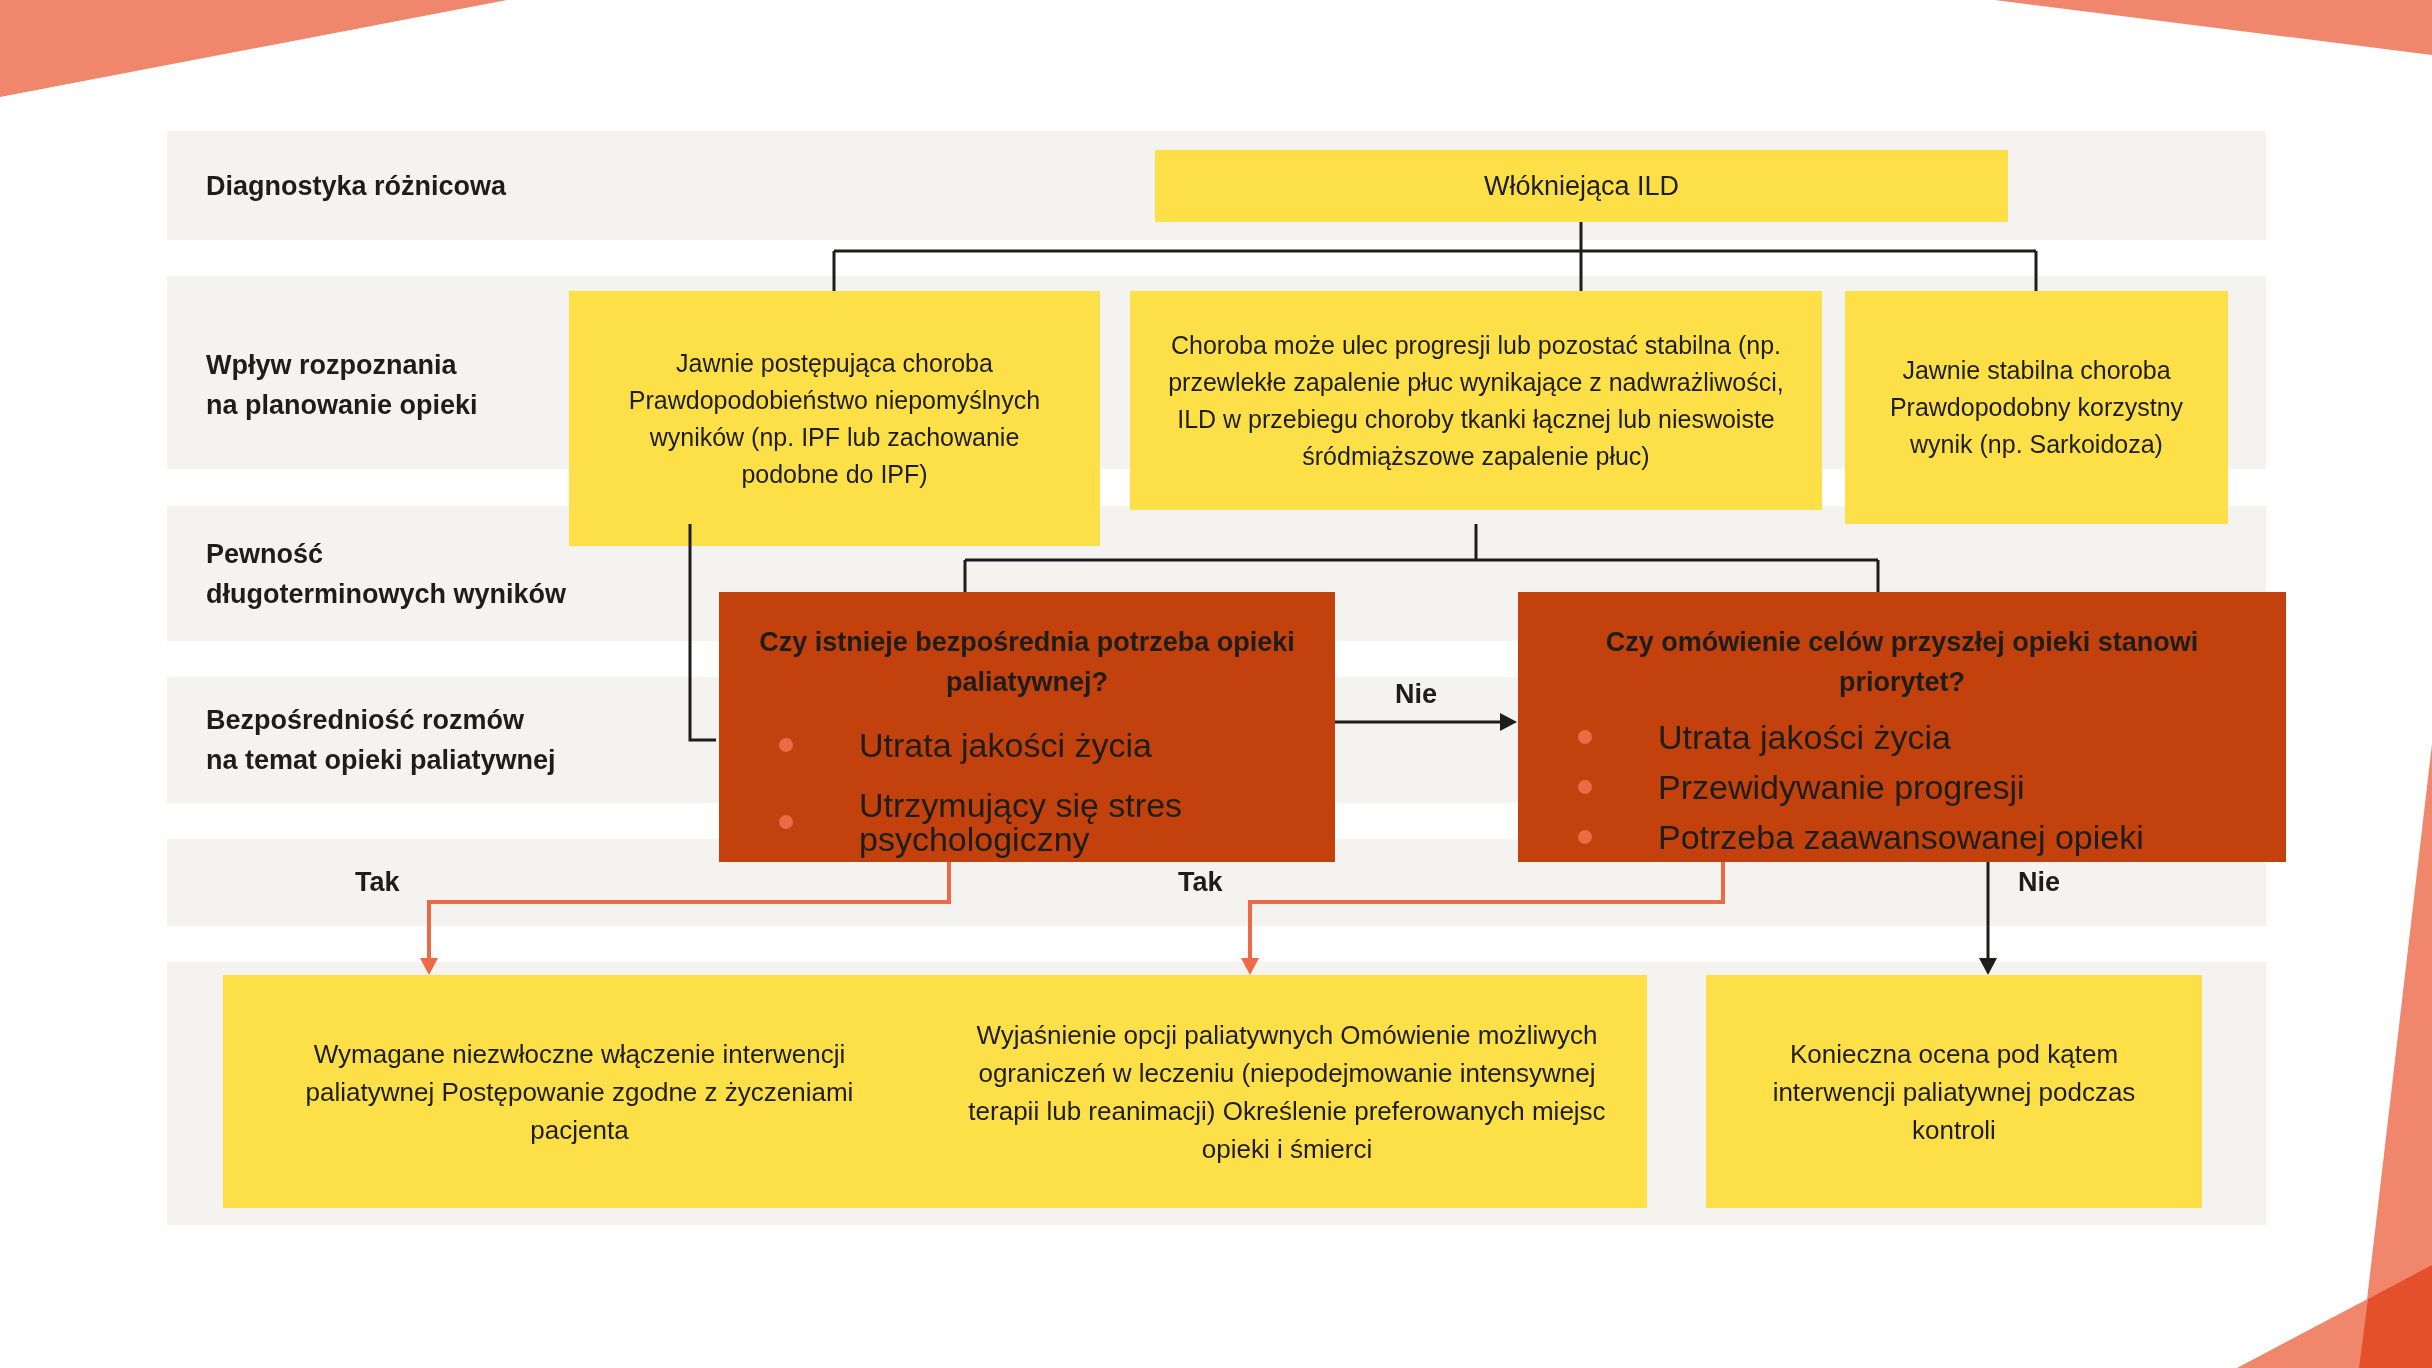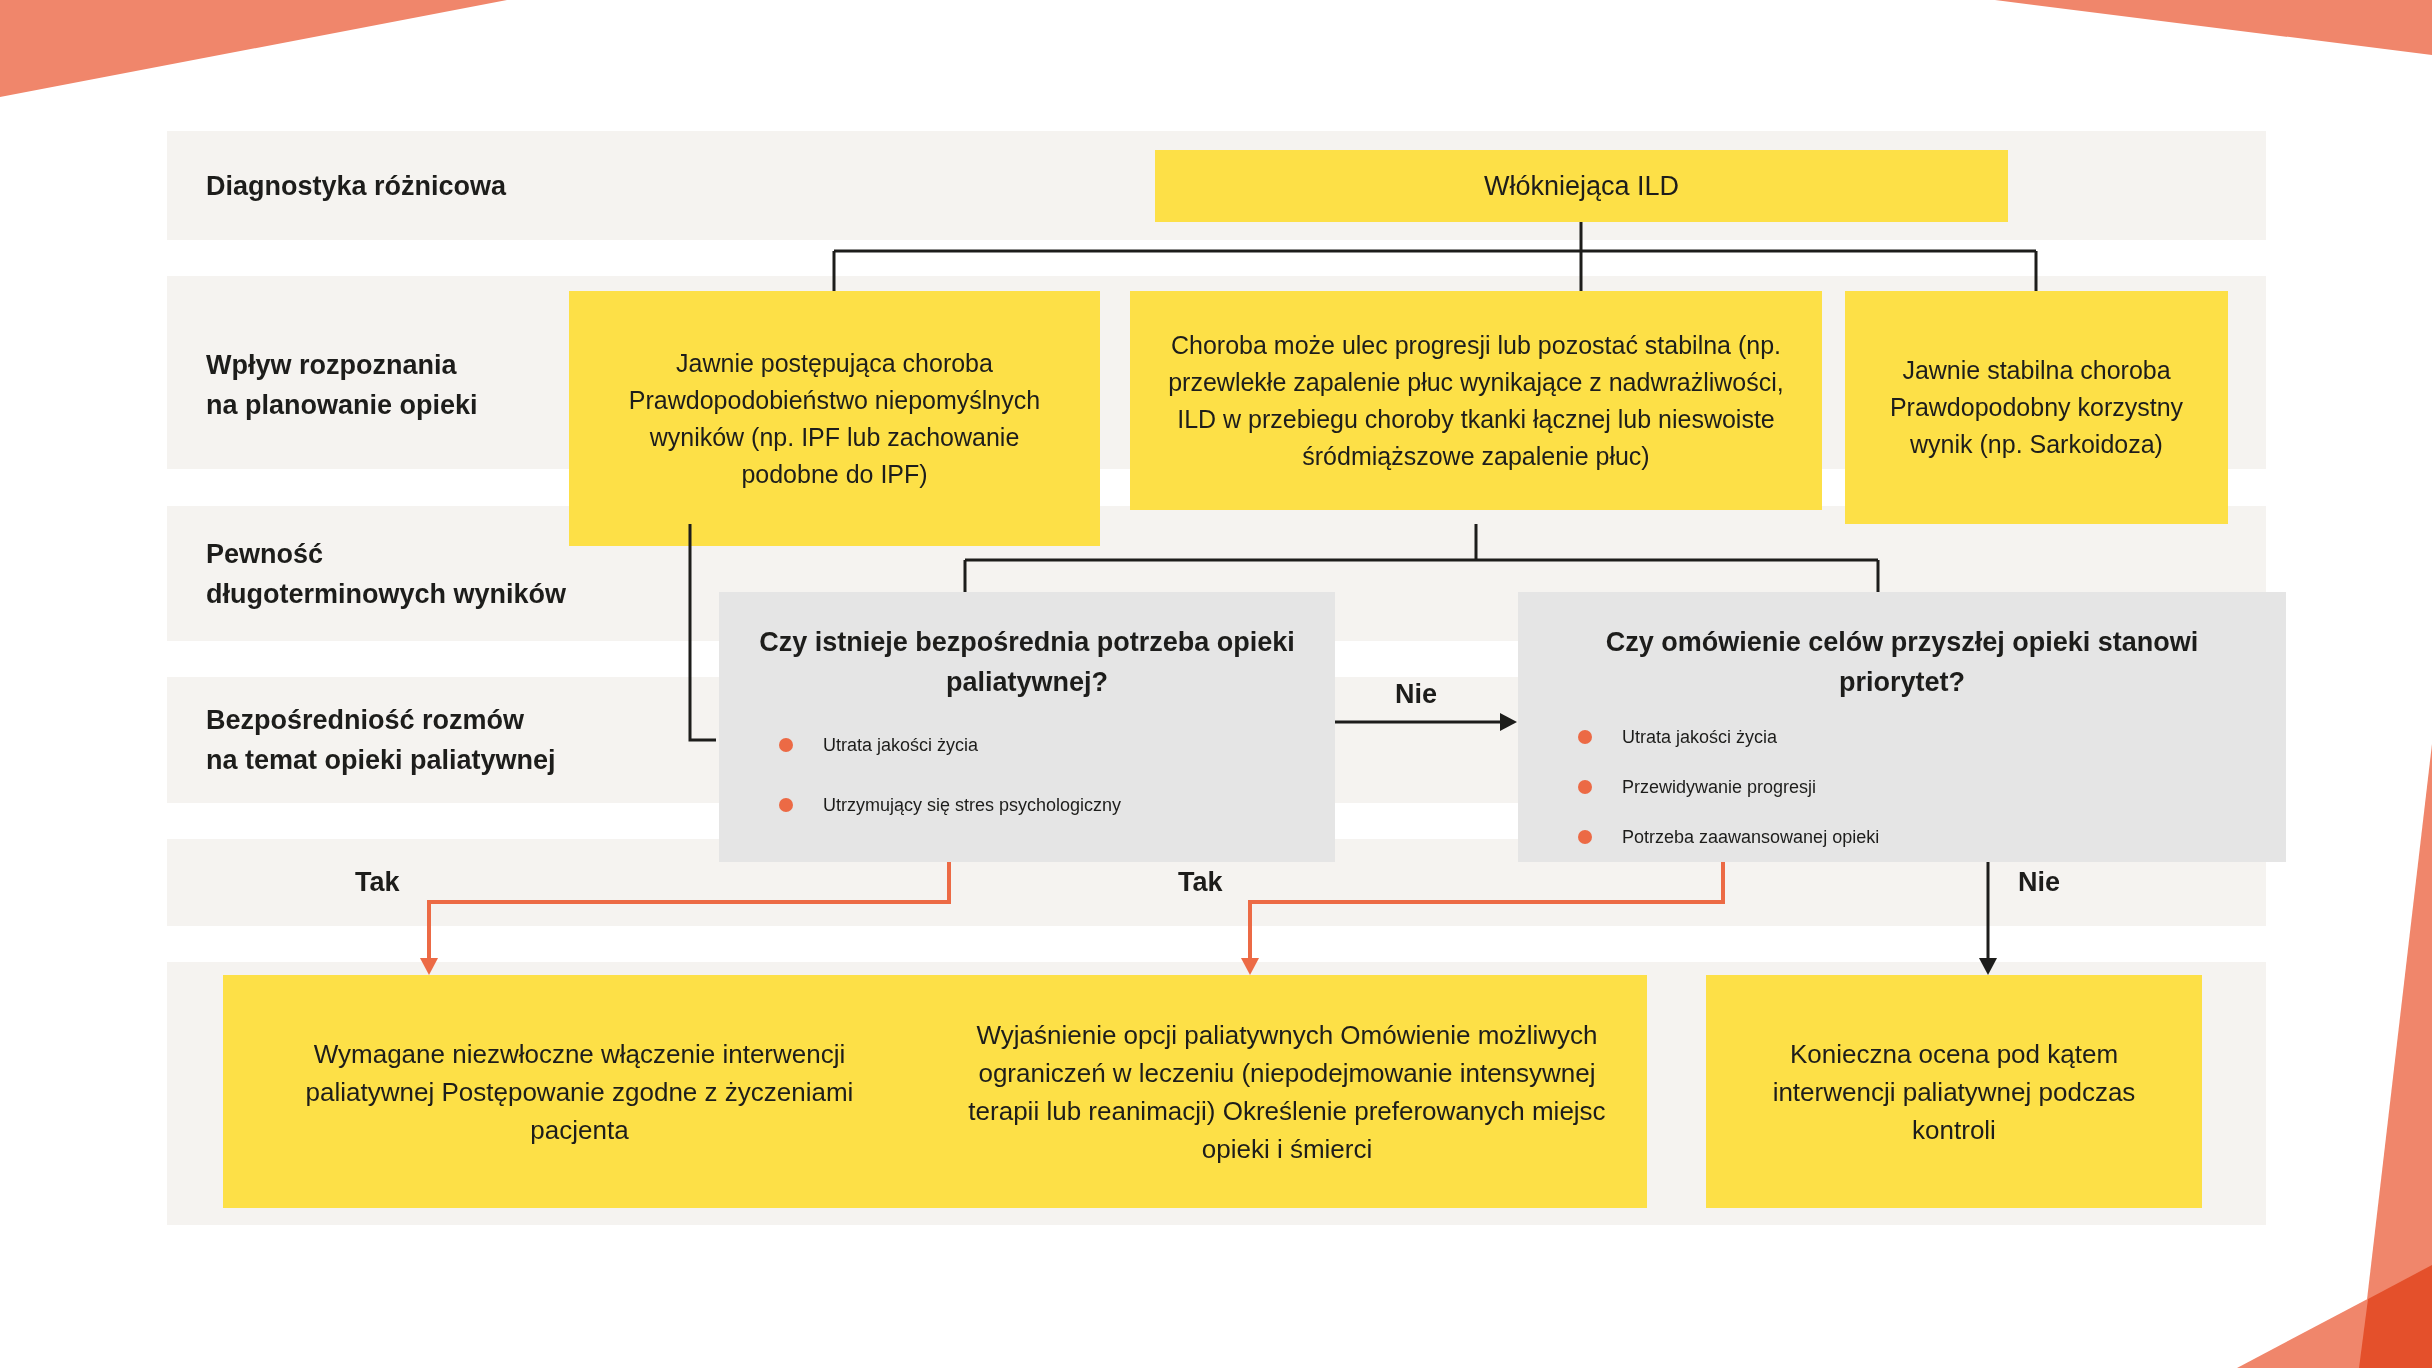--- a/index.html
+++ b/index.html
@@ -4,27 +4,27 @@
 <style>
   html,body{margin:0;padding:0;background:#ffffff;}
   body{width:2432px;height:1368px;position:relative;overflow:hidden;
        font-family:"Liberation Sans", sans-serif;color:#1d1d1b;}
   .canvas{position:absolute;inset:0;width:2432px;height:1368px;}
   .band{position:absolute;left:167px;width:2099px;background:#f5f3f0;}
   .row-label{position:absolute;left:206px;display:flex;align-items:center;
              font-weight:bold;font-size:27px;line-height:40px;white-space:pre-line;}
   .gbox{position:absolute;background:#fde047;display:flex;align-items:center;justify-content:center;
         text-align:center;font-size:25px;line-height:37px;padding:0 34px;box-sizing:border-box;}
-  .qbox{position:absolute;background:#e5e5e5;box-sizing:border-box;padding:30px 36px 12px 36px;}
+  .qbox{position:absolute;background:#c2410c;box-sizing:border-box;padding:30px 36px 12px 36px;}
   .qtitle{font-weight:bold;font-size:27px;line-height:40px;text-align:center;}
   .bullets{margin-top:26px;}
   .bullet-row{display:flex;align-items:baseline;margin-bottom:26px;}
   .dot{width:14px;height:14px;border-radius:50%;background:#ec6a45;flex:0 0 14px;
        align-self:center;margin:0 30px 0 24px;}
-  .btext{font-size:18px;line-height:34px;}
+  .btext{font-size:34px;line-height:34px;margin-left:36px;}
   .outbox{font-size:26px;line-height:38px;}
   .flow-label{position:absolute;font-weight:bold;font-size:27px;line-height:32px;}
   svg.overlay{position:absolute;inset:0;pointer-events:none;}
 </style>
 </head>
 <body>
 
 <div class="canvas">
 
   <div class="band" style="top:131px;height:109px;"></div>

